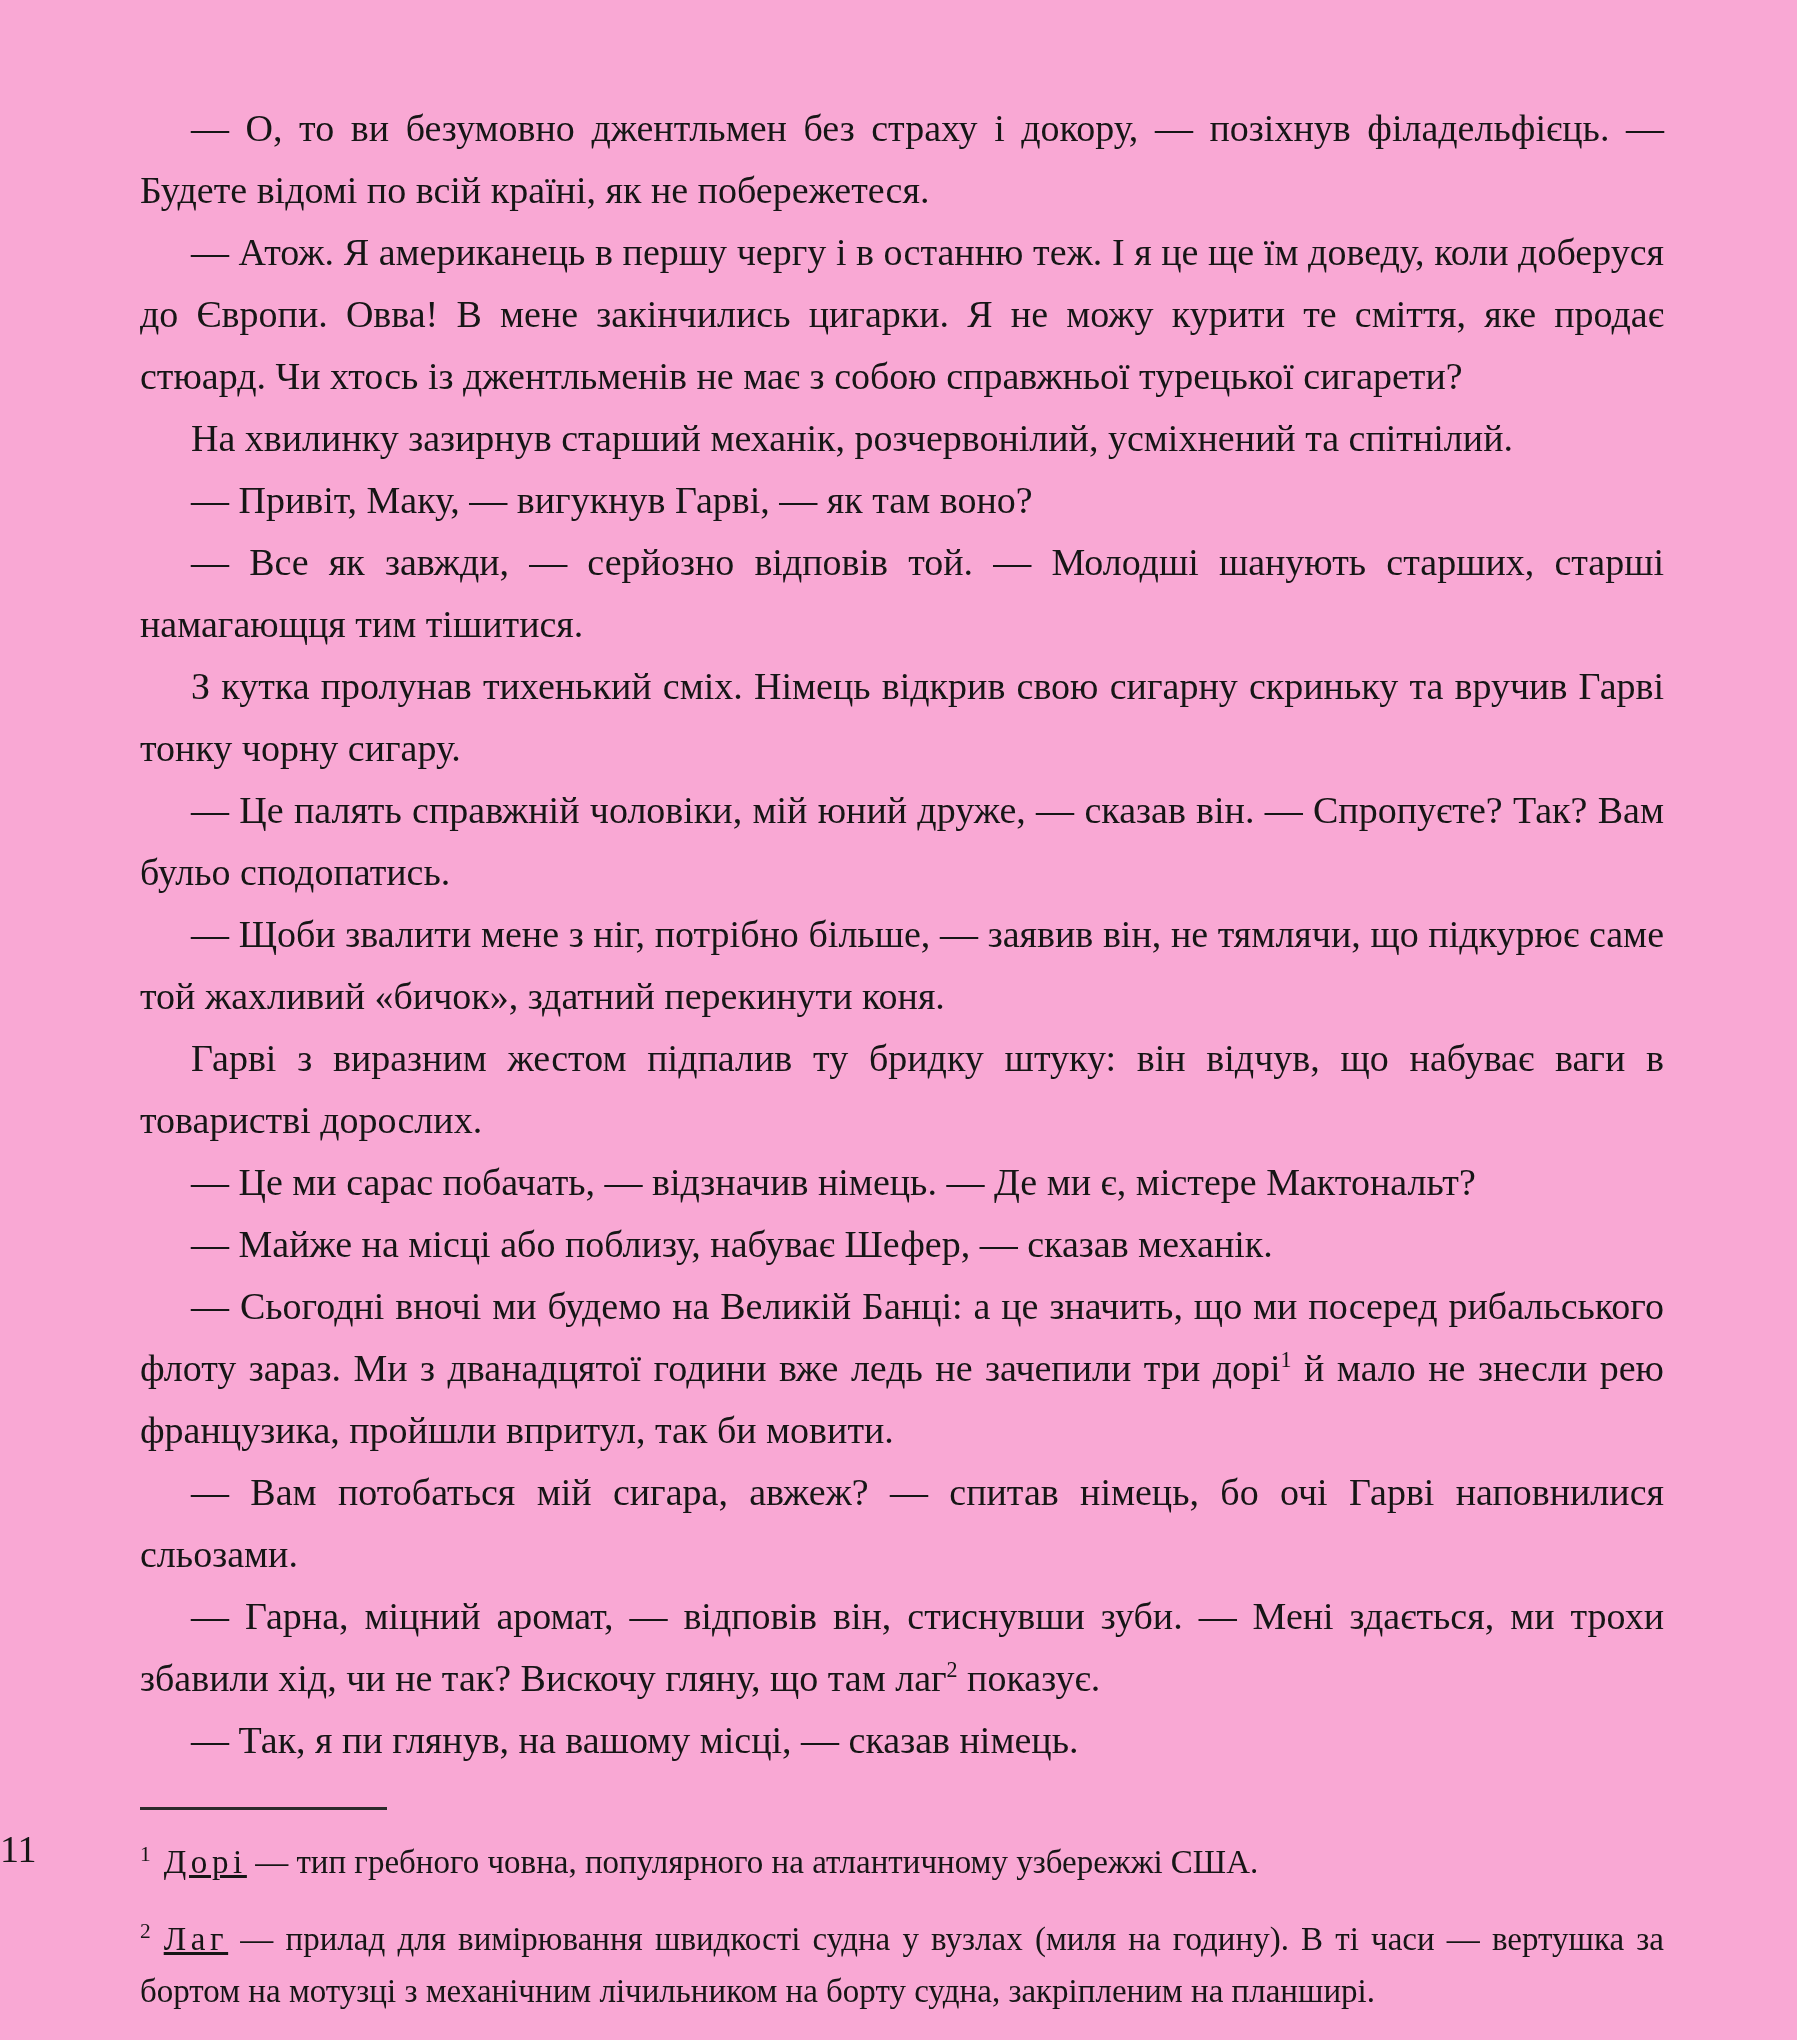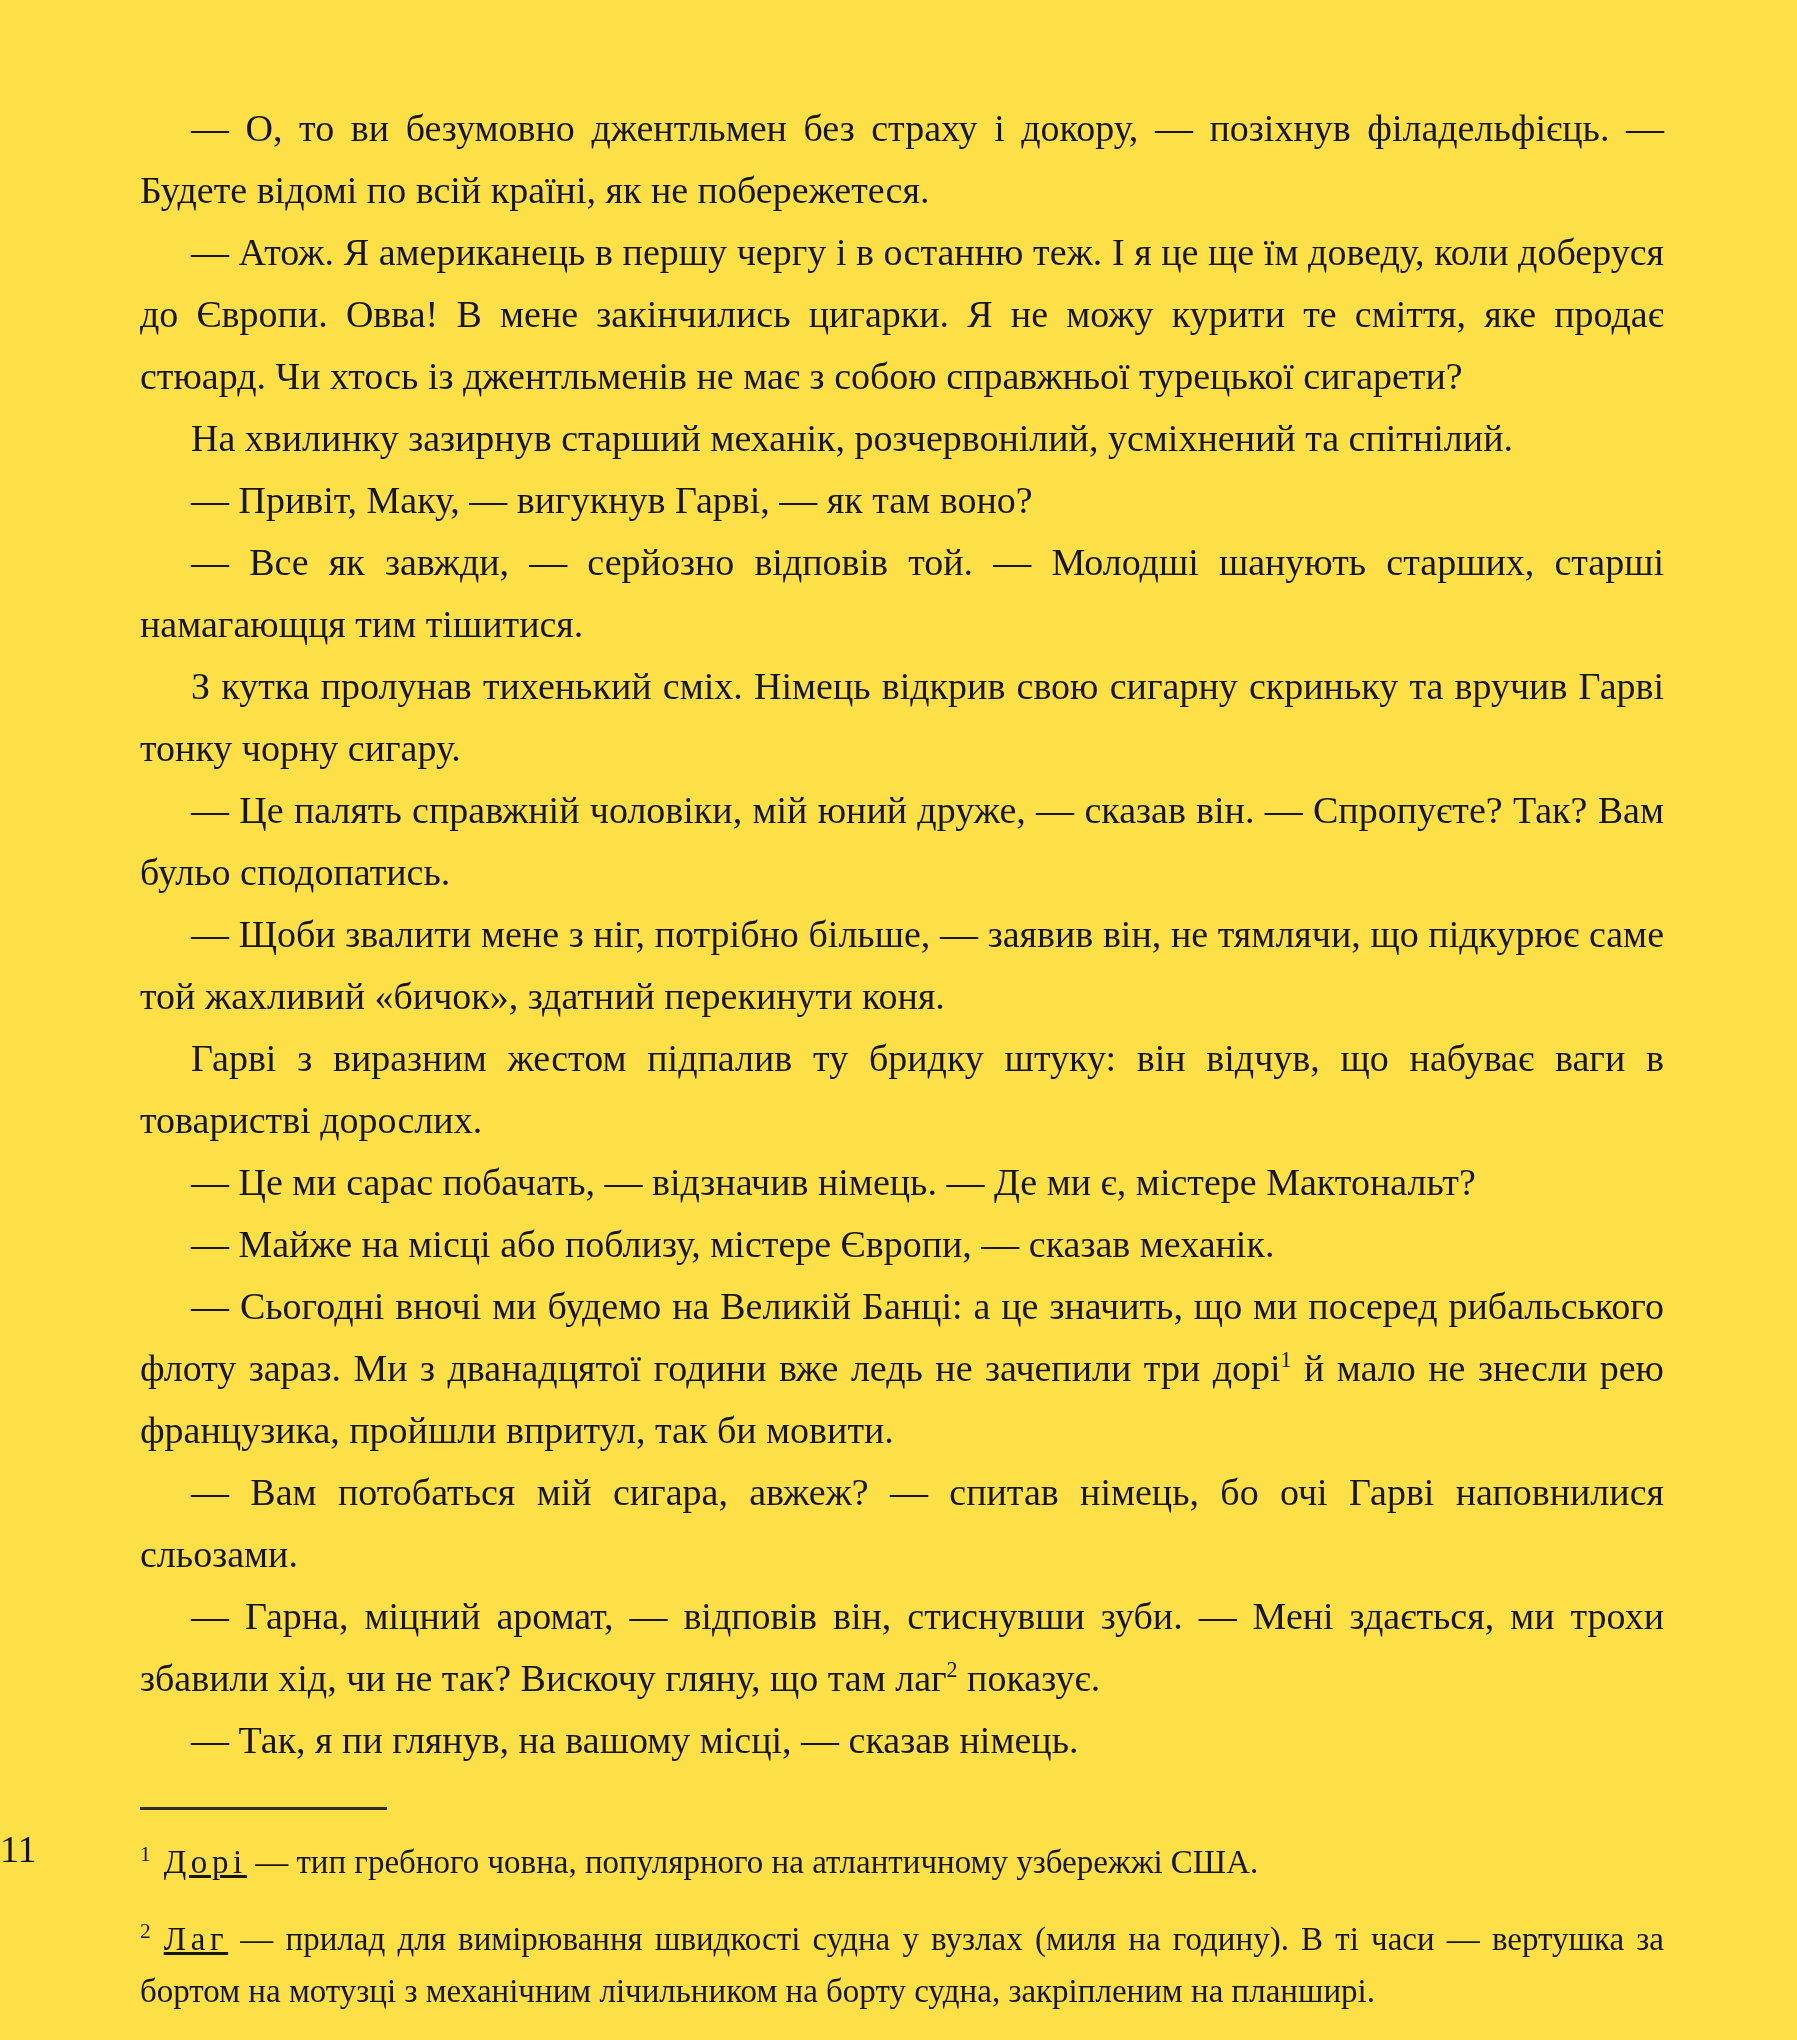--- a/index.html
+++ b/index.html
@@ -4,21 +4,21 @@
 <style>
   html, body {
     margin: 0;
     padding: 0;
     background: #ffffff;
   }
   .page {
     position: relative;
     width: 1798px;
     height: 2040px;
-    background: #fde047;
+    background: #f9a8d4;
     color: #161616;
     font-family: "Liberation Serif", "DejaVu Serif", serif;
     box-sizing: border-box;
     padding: 97px 134px 0 140px;
     overflow: hidden;
   }
   .body-text {
     font-size: 38px;
     line-height: 62px;
     text-align: justify;
@@ -77,21 +77,21 @@
     <p>— О, то ви безумовно джентльмен без страху і докору, — позіхнув філадельфієць. — Будете відомі по всій країні, як не побережетеся.</p>
     <p>— Атож. Я американець в першу чергу і в останню теж. І я це ще їм доведу, коли доберуся до Європи. Овва! В мене закінчились цигарки. Я не можу курити те сміття, яке продає стюард. Чи хтось із джентльменів не має з собою справжньої турецької сигарети?</p>
     <p>На хвилинку зазирнув старший механік, розчервонілий, усміхнений та спітнілий.</p>
     <p>— Привіт, Маку, — вигукнув Гарві, — як там воно?</p>
     <p>— Все як завжди, — серйозно відповів той. — Молодші шанують старших, старші намагающця тим тішитися.</p>
     <p>З кутка пролунав тихенький сміх. Німець відкрив свою сигарну скриньку та вручив Гарві тонку чорну сигару.</p>
     <p>— Це палять справжній чоловіки, мій юний друже, — сказав він. — Спропуєте? Так? Вам бульо сподопатись.</p>
     <p>— Щоби звалити мене з ніг, потрібно більше, — заявив він, не тямлячи, що підкурює саме той жахливий «бичок», здатний перекинути коня.</p>
     <p>Гарві з виразним жестом підпалив ту бридку штуку: він відчув, що набуває ваги в товаристві дорослих.</p>
     <p>— Це ми сарас побачать, — відзначив німець. — Де ми є, містере Мактональт?</p>
-    <p>— Майже на місці або поблизу, містере Європи, — сказав механік.</p>
+    <p>— Майже на місці або поблизу, набуває Шефер, — сказав механік.</p>
     <p><span>— Сьогодні вночі ми будемо на Великій Банці: а це значить, що ми посеред рибальського флоту зараз. Ми з дванадцятої години вже ледь не зачепили три дорі</span><sup class="fnref">1</sup><span> й мало не знесли рею французика, пройшли впритул, так би мовити.</span></p>
     <p>— Вам потобаться мій сигара, авжеж? — спитав німець, бо очі Гарві наповнилися сльозами.</p>
     <p><span>— Гарна, міцний аромат, — відповів він, стиснувши зуби. — Мені здається, ми трохи збавили хід, чи не так? Вискочу гляну, що там лаг</span><sup class="fnref">2</sup><span> показує.</span></p>
     <p>— Так, я пи глянув, на вашому місці, — сказав німець.</p>
   </main>
 
   <footer class="footnotes">
     <div class="fn-rule"></div>
     <p><sup class="fn-marker">1</sup><span class="fn-term">Дорі</span> <span>— тип гребного човна, популярного на атлантичному узбережжі США.</span></p>
     <p><sup class="fn-marker">2</sup><span class="fn-term">Лаг</span> <span>— прилад для вимірювання швидкості судна у вузлах (миля на годину). В ті часи — вертушка за бортом на мотузці з механічним лічильником на борту судна, закріпленим на планширі.</span></p>

